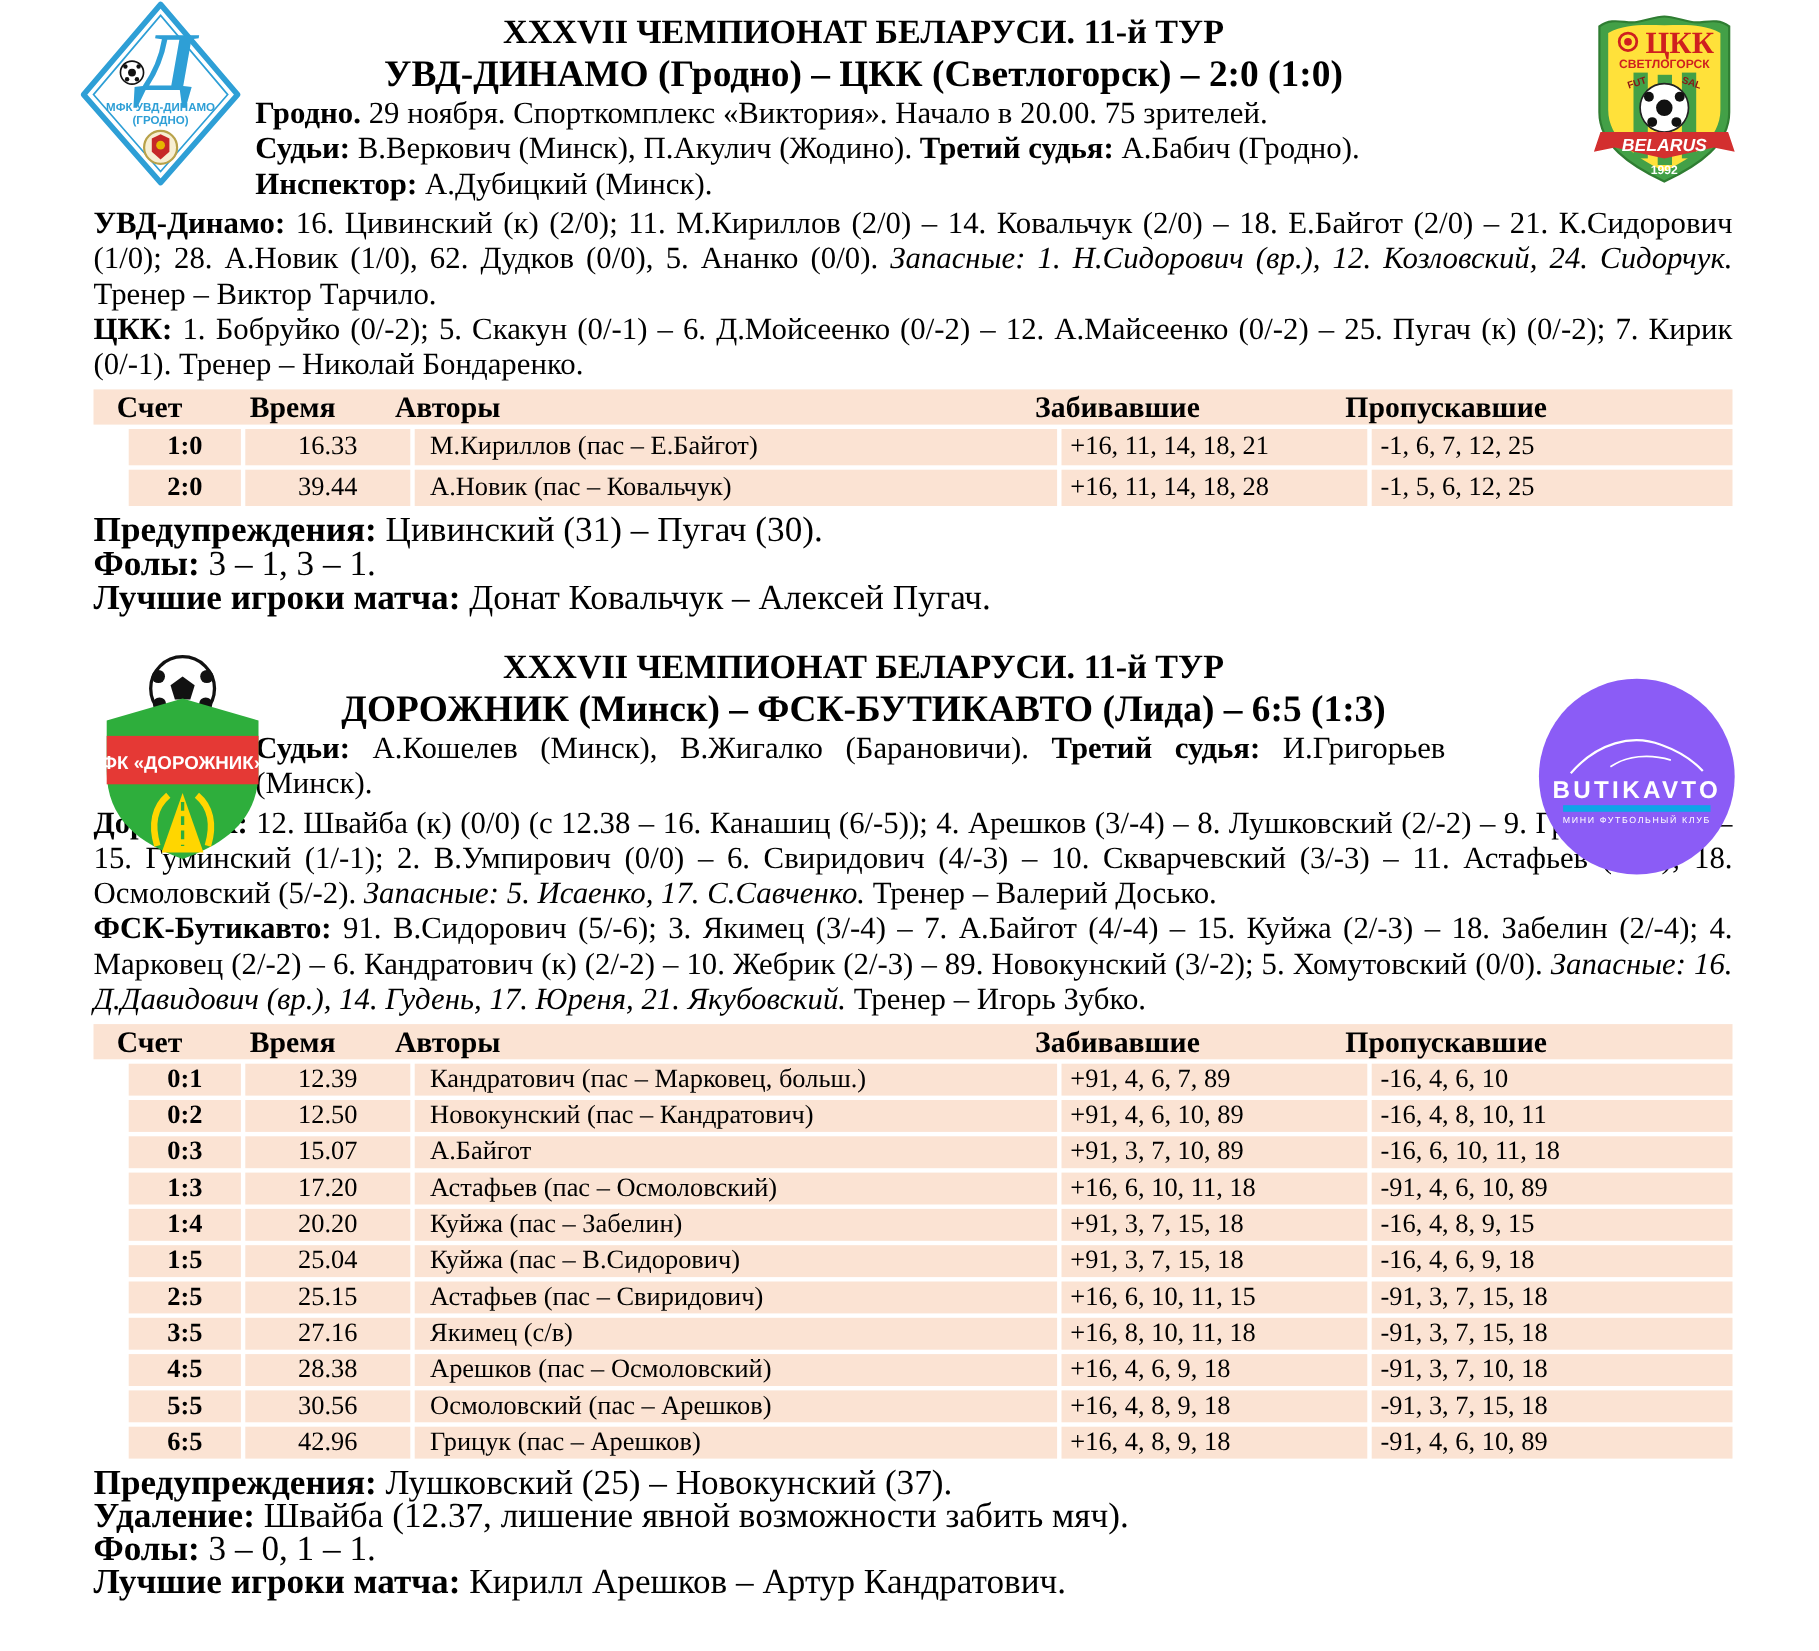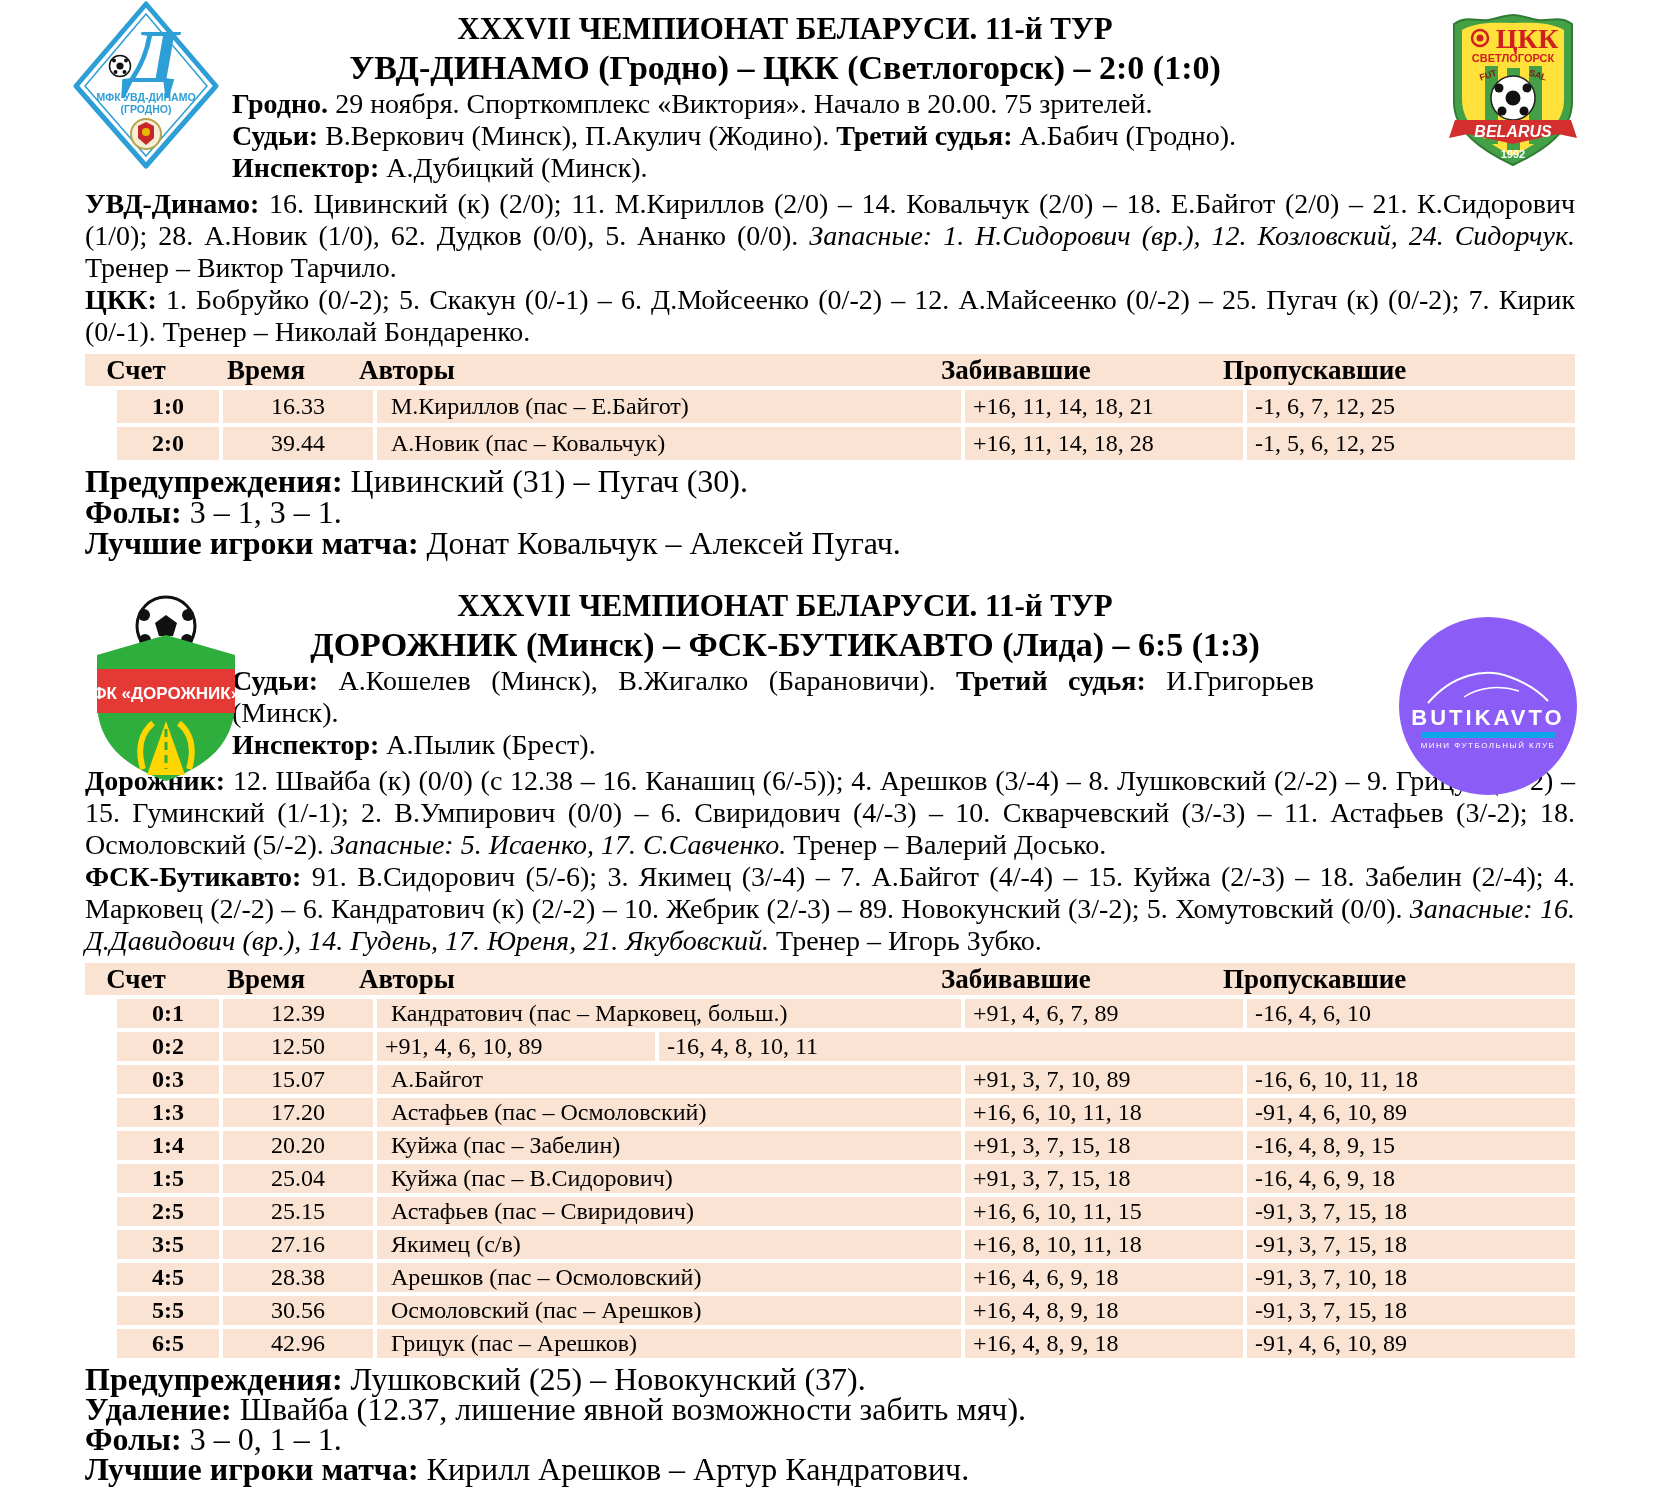--- a/index.html
+++ b/index.html
@@ -196,21 +196,20 @@
         <div class="butik-title">BUTIKAVTO</div>
         <div class="butik-sub">МИНИ ФУТБОЛЬНЫЙ КЛУБ</div>
       </div>
 
       <div class="head-titles">
         <div class="title">XXXVII ЧЕМПИОНАТ БЕЛАРУСИ. 11-й ТУР</div>
         <div class="subtitle">ДОРОЖНИК (Минск) – ФСК-БУТИКАВТО (Лида) – 6:5 (1:3)</div>
       </div>
       <div class="info">
         <p><span class="seg-b">Судьи:</span><span> А.Кошелев (Минск), В.Жигалко (Барановичи). </span><span class="seg-b">Третий судья:</span><span> И.Григорьев (Минск).</span></p>
-        <p><span class="seg-b">Инспектор:</span><span> А.Пылик (Брест).</span></p>
       </div>
     </div>
 
     <div class="rosters">
       <p class="para"><span class="seg-b">Дорожник:</span><span> 12. Швайба (к) (0/0) (с 12.38 – 16. Канашиц (6/-5)); 4. Арешков (3/-4) – 8. Лушковский (2/-2) – 9. Грицук (3/-2) – 15. Гуминский (1/-1); 2. В.Умпирович (0/0) – 6. Свиридович (4/-3) – 10. Скварчевский (3/-3) – 11. Астафьев (3/-2); 18. Осмоловский (5/-2). </span><span class="seg-i">Запасные: 5. Исаенко, 17. С.Савченко.</span><span> Тренер – Валерий Досько.</span></p>
       <p class="para"><span class="seg-b">ФСК-Бутикавто:</span><span> 91. В.Сидорович (5/-6); 3. Якимец (3/-4) – 7. А.Байгот (4/-4) – 15. Куйжа (2/-3) – 18. Забелин (2/-4); 4. Марковец (2/-2) – 6. Кандратович (к) (2/-2) – 10. Жебрик (2/-3) – 89. Новокунский (3/-2); 5. Хомутовский (0/0). </span><span class="seg-i">Запасные: 16. Д.Давидович (вр.), 14. Гудень, 17. Юреня, 21. Якубовский.</span><span> Тренер – Игорь Зубко.</span></p>
     </div>
 
     <div class="gtable gtable-2">
       <div class="g-head">
@@ -224,20 +223,21 @@
           <div class="g-row">
             <div class="gc0">0:1</div>
             <div class="gc1">12.39</div>
             <div class="gc2">Кандратович (пас – Марковец, больш.)</div>
             <div class="gc3">+91, 4, 6, 7, 89</div>
             <div class="gc4">-16, 4, 6, 10</div>
           </div>
           <div class="g-row">
             <div class="gc0">0:2</div>
             <div class="gc1">12.50</div>
+            <div class="gc2">Новокунский (пас – Кандратович)</div>
             <div class="gc3">+91, 4, 6, 10, 89</div>
             <div class="gc4">-16, 4, 8, 10, 11</div>
           </div>
           <div class="g-row">
             <div class="gc0">0:3</div>
             <div class="gc1">15.07</div>
             <div class="gc2">А.Байгот</div>
             <div class="gc3">+91, 3, 7, 10, 89</div>
             <div class="gc4">-16, 6, 10, 11, 18</div>
           </div>

